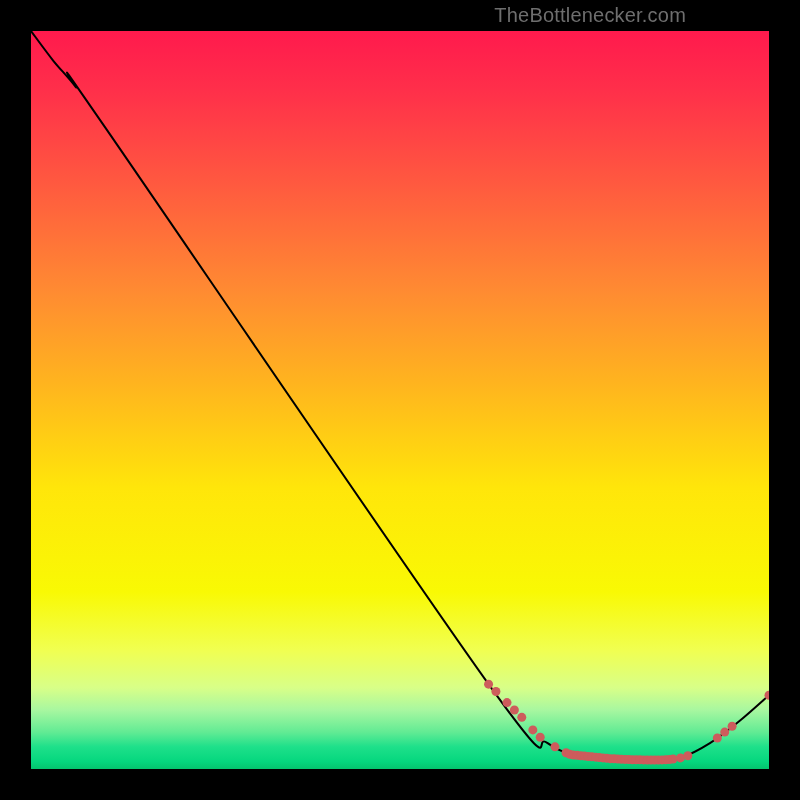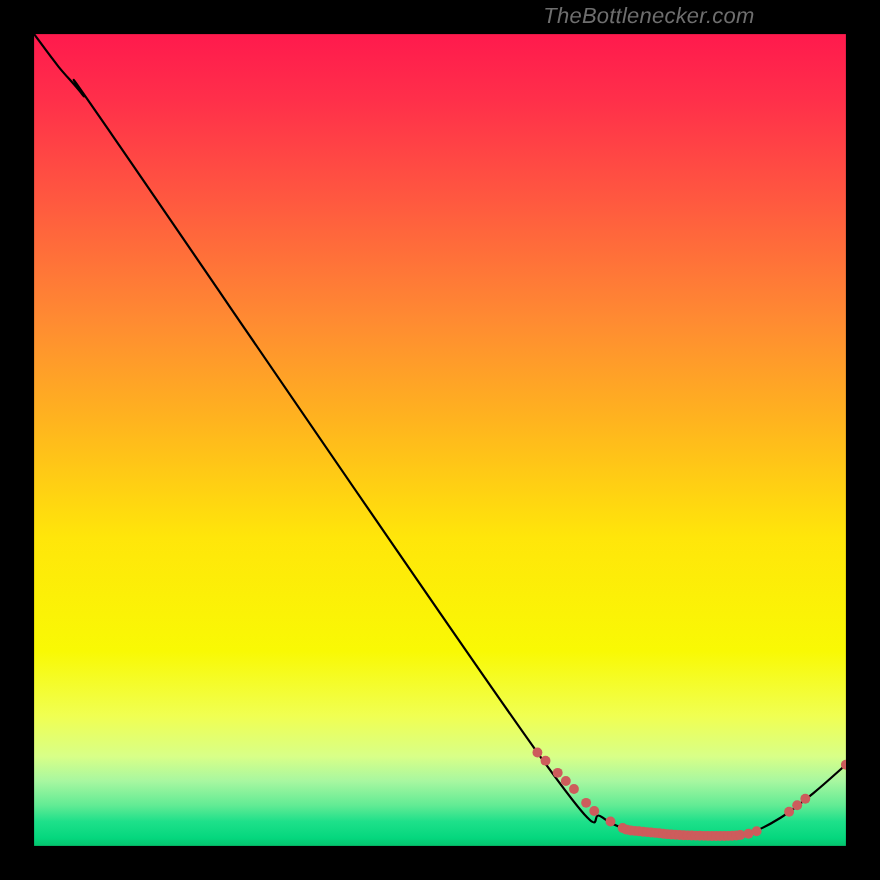--- a/index.html
+++ b/index.html
@@ -8,21 +8,20 @@
     width: 800px;
     height: 800px;
     background: #000;
     overflow: hidden;
     font-family: Arial, Helvetica, sans-serif;
   }
   .stage {
     position: relative;
     width: 692px;
     height: 800px;
-    font-style: italic;
   }
   .plot-area {
     position: absolute;
     left: 31px;
     top: 31px;
     width: 738px;
     height: 738px;
     overflow: hidden;
   }
   

